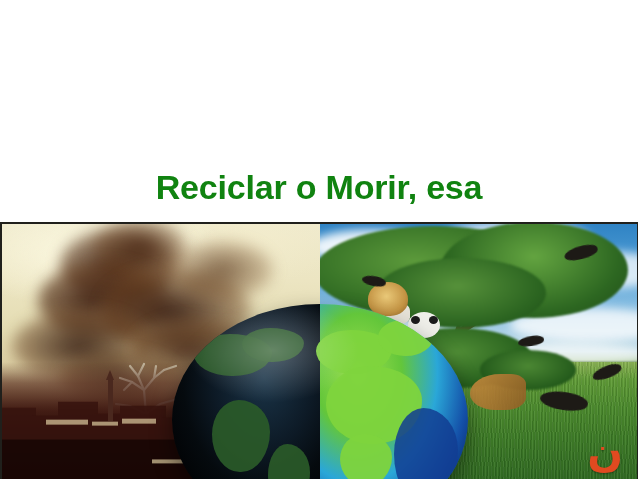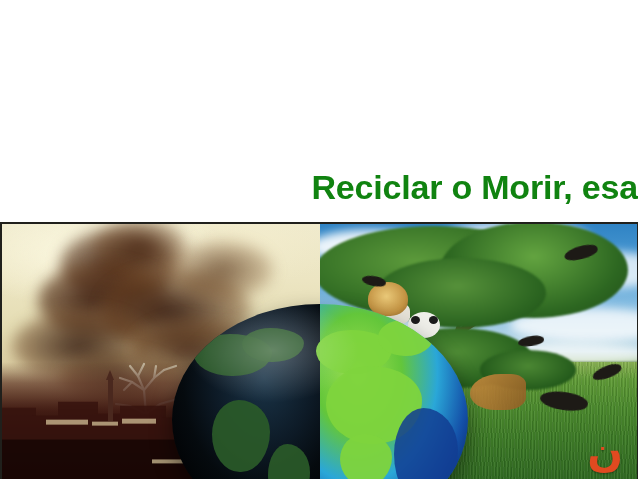--- a/index.html
+++ b/index.html
@@ -14,21 +14,21 @@
   .title-block{
     position:absolute;left:0;top:72px;width:638px;
     text-align:center;
     font-weight:700;
     font-size:34px;
     line-height:46px;
     letter-spacing:-0.2px;
     color:#108310;
     white-space:pre;
   }
-  .title-line{display:block;text-align:right;}
+  .title-line{display:block;}
 
   
   .photo{
     position:absolute;left:0;top:222px;width:638px;height:257px;
     overflow:hidden;
     border-top:2px solid #20201c;
     border-left:2px solid #20201c;
     border-right:1px solid #20201c;
     box-sizing:border-box;
     background:#0a0a08;

